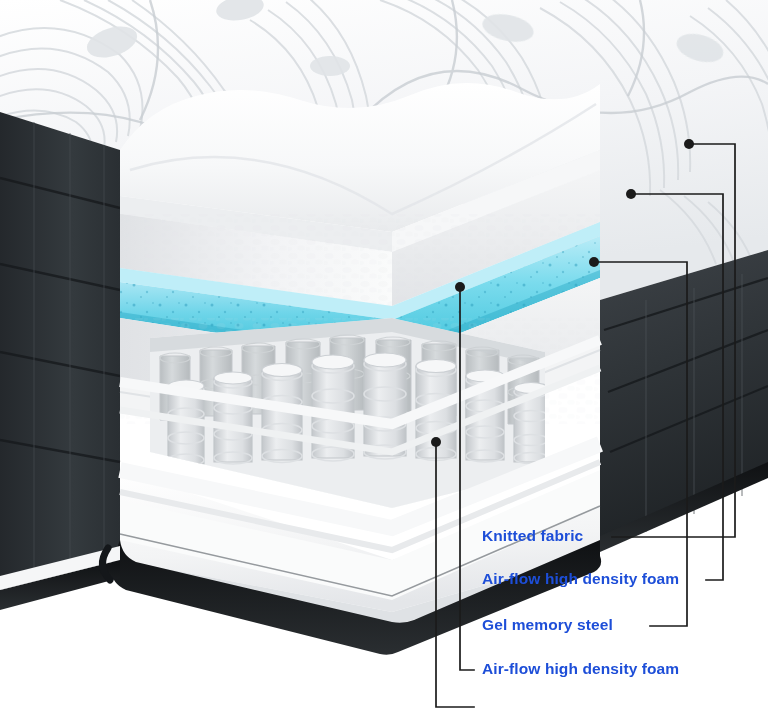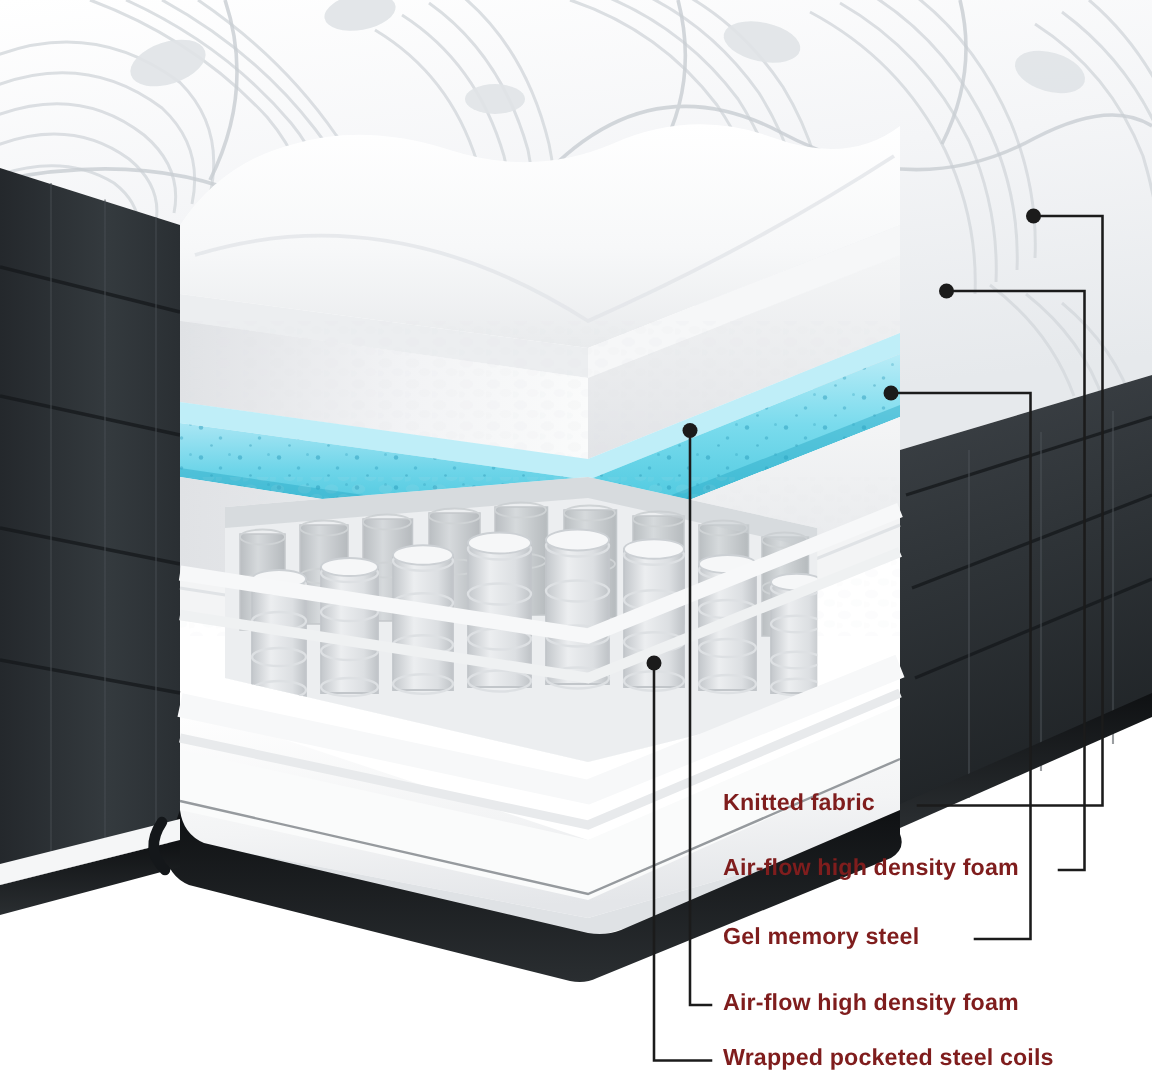--- a/index.html
+++ b/index.html
@@ -19,21 +19,21 @@
     position: absolute;
     left: 0; top: 0;
     width: 768px;
     height: 726px;
   }
   .label {
     position: absolute;
     font-family: "Liberation Sans", sans-serif;
     font-weight: bold;
     font-size: 15.5px;
-    color: #7f1d1d;
+    color: #1d4ed8;
     white-space: nowrap;
     letter-spacing: 0.1px;
   }
 </style>
 </head>
 <body>
 
 <div id="stage">
 
   <svg id="art" viewBox="0 0 768 726">
@@ -406,15 +406,14 @@
   </svg>
 
   <div class="label" style="left:482px; top:527px;">Knitted fabric</div>
 
   <div class="label" style="left:482px; top:570px;">Air-flow high density foam</div>
 
   <div class="label" style="left:482px; top:616px;">Gel memory steel</div>
 
   <div class="label" style="left:482px; top:660px;">Air-flow high density foam</div>
 
-  <div class="label" style="left:482px; top:697px;">Wrapped pocketed steel coils</div>
 
 </div>
 
 </body></html>

